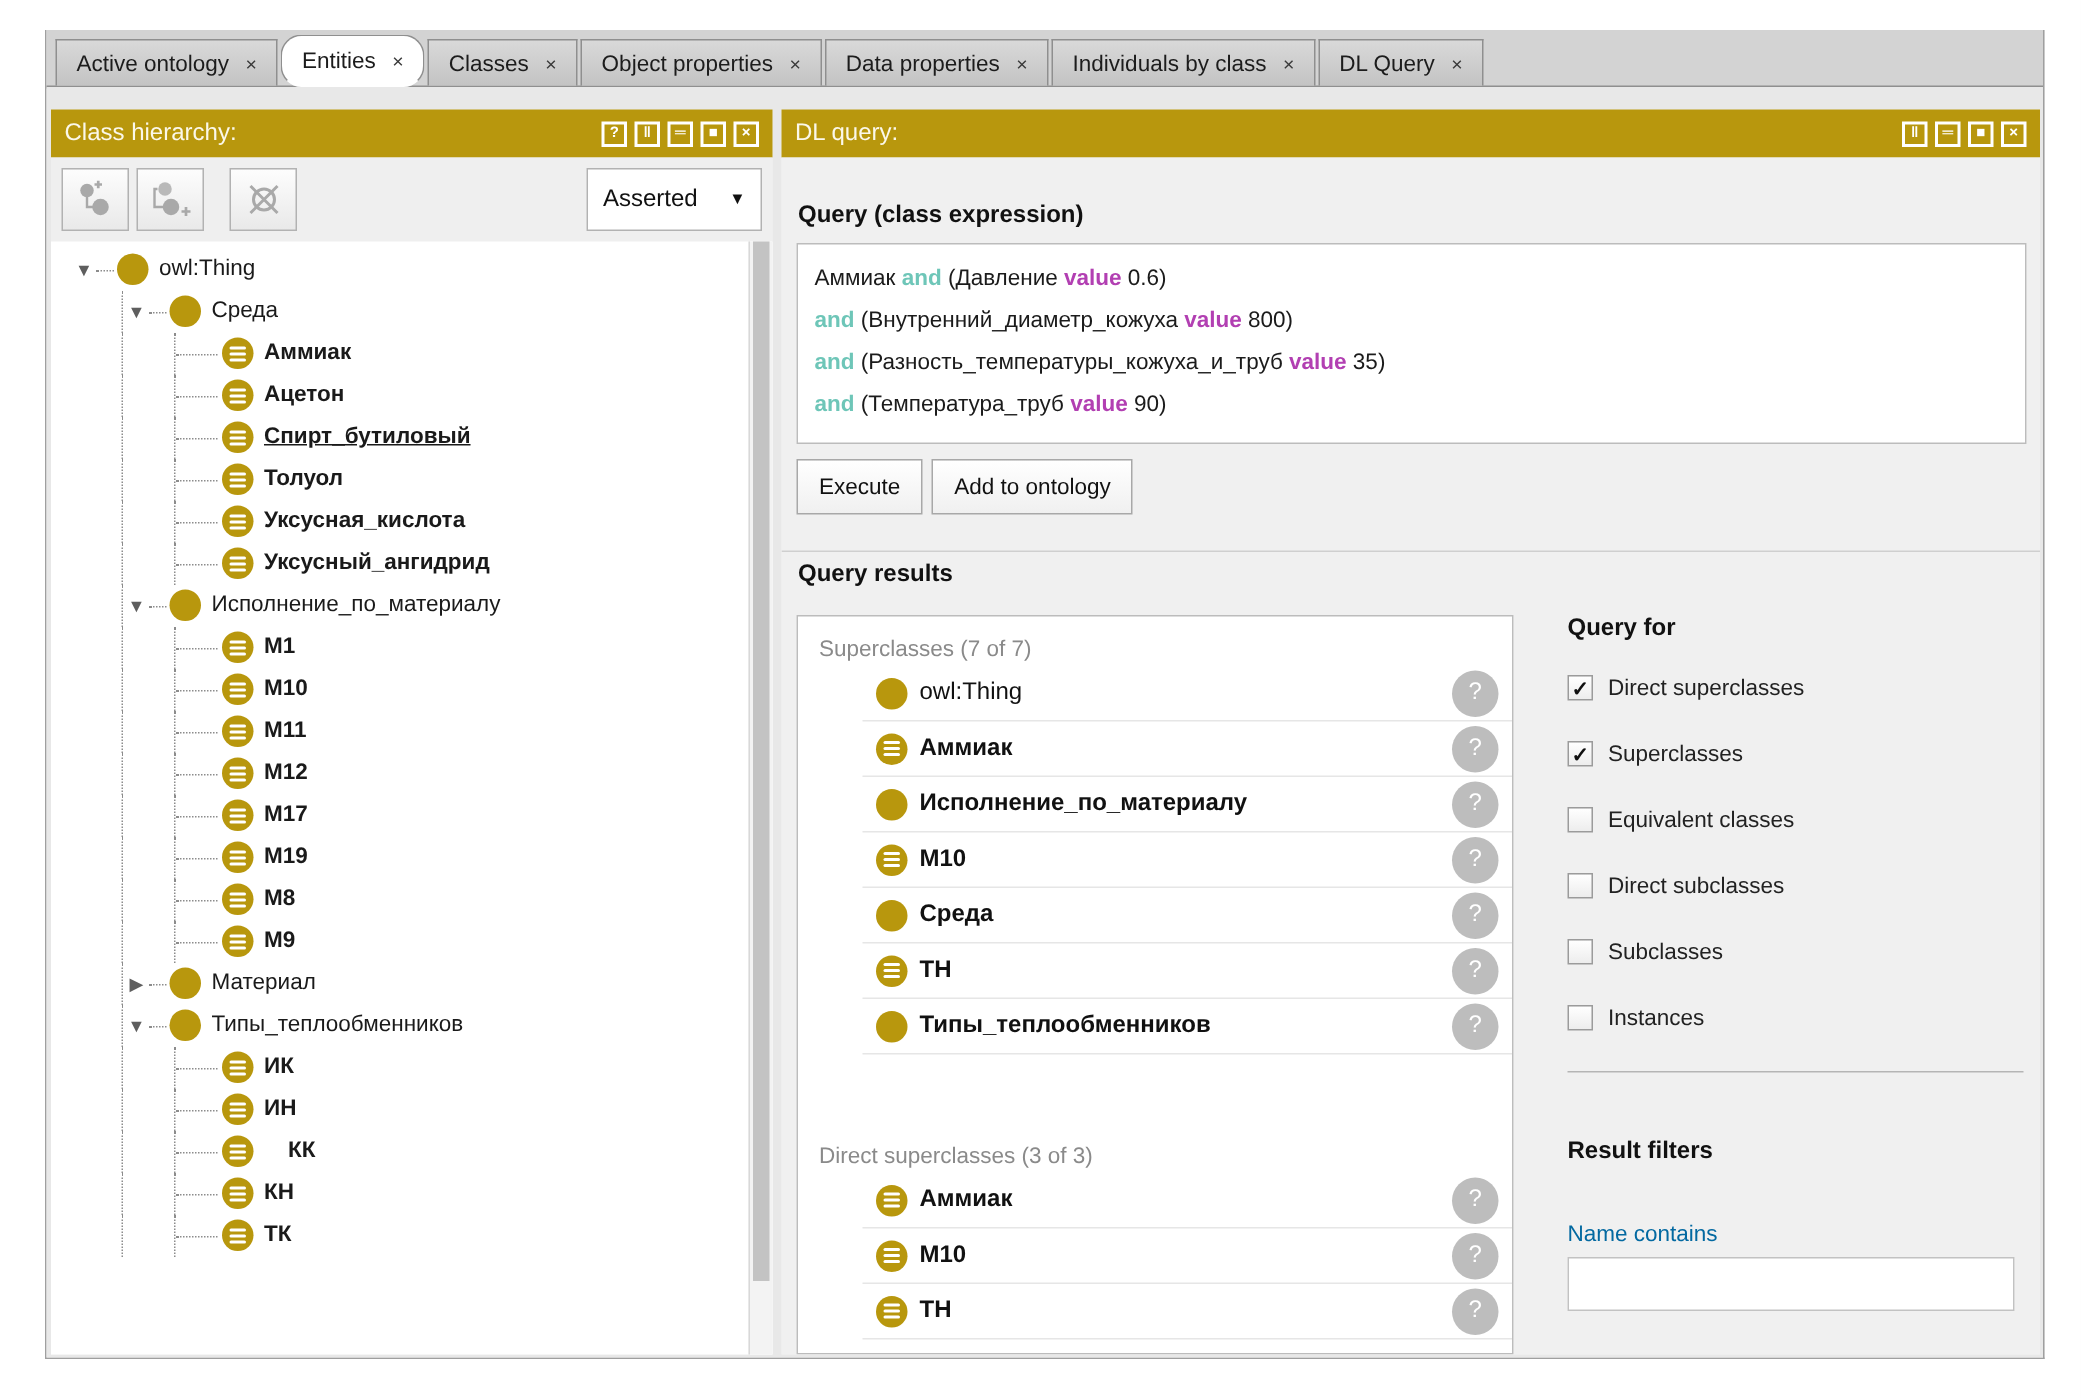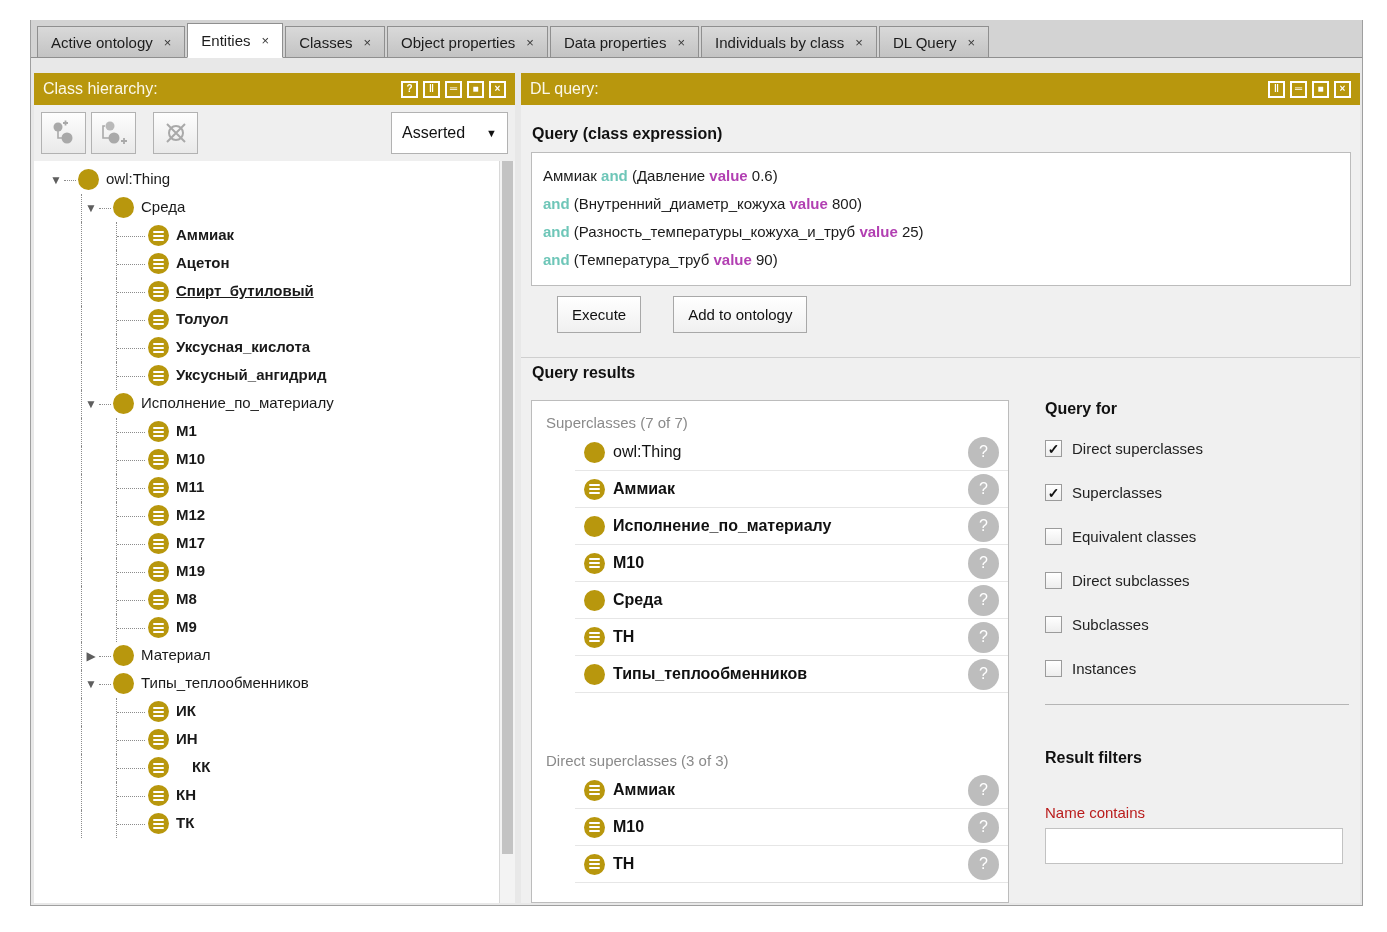--- a/index.html
+++ b/index.html
@@ -10,21 +10,21 @@
            border-left:1px solid #9f9f9f; border-right:1px solid #9f9f9f; border-bottom:1px solid #9f9f9f;
            background:#e8e8e8; }
 
   
   .tabbar { position:absolute; left:0; top:0; right:0; height:38px; background:#d3d3d3;
             border-bottom:1px solid #8f8f8f; display:flex; align-items:flex-end; padding-left:6px; }
   .tab { height:31px; display:flex; align-items:center; padding:0 13px; margin-right:2px;
          background:linear-gradient(#d9d9d9,#c3c3c3); border:1px solid #8f8f8f; border-bottom:none;
          font-size:15px; color:#1c1c1c; white-space:nowrap; cursor:default; }
   .tab .tab-close { margin-left:11px; font-size:13px; color:#3a3a3a; }
-  .tab.active { background:#ffffff; height:35px; margin-bottom:-1px; border-bottom:1px solid #ffffff; z-index:3; }
+  .tab.active { background:#ffffff; height:35px; margin-bottom:-1px; border-bottom:1px solid #ffffff; z-index:3;border-radius:14px; }
 
   
   .workspace { position:absolute; left:0; right:0; top:39px; bottom:0; background:#e8e8e8; }
   .panel { position:absolute; top:14px; bottom:2px; background:#efefef; }
   .panel-left  { left:3px;  width:481px; }
   .panel-right { left:490px; right:2px; }
 
   .panel-header { position:absolute; left:0; right:0; top:0; height:32px; background:#B8970D;
                   display:flex; align-items:center; padding:0 9px; }
   .panel-title { color:#fbf8ea; font-size:16px; }
@@ -50,29 +50,29 @@
   .t-stub  { position:absolute; top:14px; border-top:1px dotted #8c8c8c; }
   .t-arrow { position:absolute; top:7px; width:16px; font-size:12px; color:#5e5e5e; text-align:center; line-height:14px; cursor:pointer; }
   .c-icon { position:absolute; top:3px; width:21px; height:21px; border-radius:50%; background:#B8970D;
             display:flex; flex-direction:column; align-items:center; justify-content:center; gap:2px; }
   .c-icon .bar { width:11px; height:2px; background:#ffffff; border-radius:1px; }
   .vscroll { position:absolute; right:0; top:88px; bottom:0; width:16px; background:#f3f3f3; border-left:1px solid #d8d8d8; }
   .vscroll .thumb { position:absolute; left:2px; right:2px; top:0; height:693px; background:#c3c3c3; }
 
   
   .panel-body { position:absolute; left:0; right:0; top:32px; bottom:0; background:#f0f0f0; overflow:hidden;
-                display:flex; flex-direction:column; padding:14px 7px 0 7px; }
+                display:flex; flex-direction:column; padding:24px 7px 0 7px; }
   .q-heading { font-size:16px; font-weight:bold; color:#111; margin:6px 0 0 4px; }
   .query-box { margin:9px 2px 0 3px; background:#ffffff; border:1px solid #bcbcbc; padding:9px 11px; height:134px; }
   .q-line { font-size:15px; line-height:28px; color:#1b1b1b; white-space:pre; }
   .q-kw  { color:#6EC6B8; font-weight:bold; }
   .q-val { color:#B23FB2; font-weight:bold; }
   .btn-row { margin:10px 0 0 3px; display:flex; gap:6px; }
   .push-btn { background:linear-gradient(#ffffff,#f0f0f0); border:1px solid #a8a8a8; font-size:15px; color:#111;
-              padding:9px 14px; font-family:"Liberation Sans", sans-serif; cursor:pointer;margin-left:26px; }
+              padding:9px 14px; font-family:"Liberation Sans", sans-serif; cursor:pointer; }
   .hdivider { margin:24px -7px 0 -7px; border-top:1px solid #cfcfcf; }
   .results-wrap { display:flex; margin-top:18px; flex:1; min-height:0; }
 
   .results-box { width:478px; margin-left:3px; background:#ffffff; border:1px solid #bcbcbc; overflow:hidden; }
   .res-label { color:#8a8a8a; font-size:15px; margin:13px 0 3px 14px; }
   .res-rows { margin-left:43px; }
   .res-row { height:37px; display:flex; align-items:center; border-bottom:1px solid #e6e6e6; padding:0 9px 0 9px; }
   .res-row .r-icon { position:static; flex:0 0 21px; }
   .res-row .r-lbl { margin-left:8px; font-size:16px; color:#111; white-space:nowrap; }
   .res-row .r-lbl.bold { font-weight:bold; }
@@ -82,21 +82,21 @@
 
   .side-col { flex:1; margin-left:36px; padding-right:4px; }
   .side-heading { font-size:16px; font-weight:bold; color:#111; }
   .qf-options { margin-top:22px; }
   .qf-row { display:flex; align-items:center; margin-bottom:27px; cursor:pointer; }
   .cb { width:17px; height:17px; border:1px solid #9b9b9b; background:linear-gradient(#ffffff,#ededed);
         display:flex; align-items:center; justify-content:center; font-size:14px; font-weight:bold; color:#111; line-height:1; }
   .qf-lbl { margin-left:10px; font-size:15px; color:#222; }
   .side-divider { border-top:1px solid #b5b5b5; margin-top:8px; }
   .filters-heading { margin-top:44px; }
-  .filter-label { margin-top:37px; font-size:15px; color:#b91c1c; }
+  .filter-label { margin-top:37px; font-size:15px; color:#0369a1; }
   .filter-input { margin-top:7px; width:98%; height:36px; border:1px solid #c2c2c2; background:#ffffff;
                   font-size:15px; padding:0 8px; font-family:"Liberation Sans", sans-serif; }
 </style>
 </head>
 <body>
 
 <div class="stage">
   <div class="frame">
 
     <div class="tabbar" id="tabbar">
@@ -429,21 +429,21 @@
               <span class="win-icon">═</span>
               <span class="win-icon">■</span>
               <span class="win-icon">×</span>
             </span>
         </div>
         <div class="panel-body">
           <div class="q-heading">Query (class expression)</div>
           <div class="query-box" id="query-box">
               <div class="q-line"><span>Аммиак </span><span class="q-kw">and</span><span> (Давление </span><span class="q-val">value</span><span> 0.6)</span></div>
               <div class="q-line"><span class="q-kw">and</span><span> (Внутренний_диаметр_кожуха </span><span class="q-val">value</span><span> 800)</span></div>
-              <div class="q-line"><span class="q-kw">and</span><span> (Разность_температуры_кожуха_и_труб </span><span class="q-val">value</span><span> 25)</span></div>
+              <div class="q-line"><span class="q-kw">and</span><span> (Разность_температуры_кожуха_и_труб </span><span class="q-val">value</span><span> 35)</span></div>
               <div class="q-line"><span class="q-kw">and</span><span> (Температура_труб </span><span class="q-val">value</span><span> 90)</span></div>
             </div>
           <div class="btn-row">
             <button class="push-btn">Execute</button>
             <button class="push-btn">Add to ontology</button>
           </div>
           <div class="hdivider"></div>
           <div class="q-heading">Query results</div>
           <div class="results-wrap">
             <div class="results-box" id="results-box">

